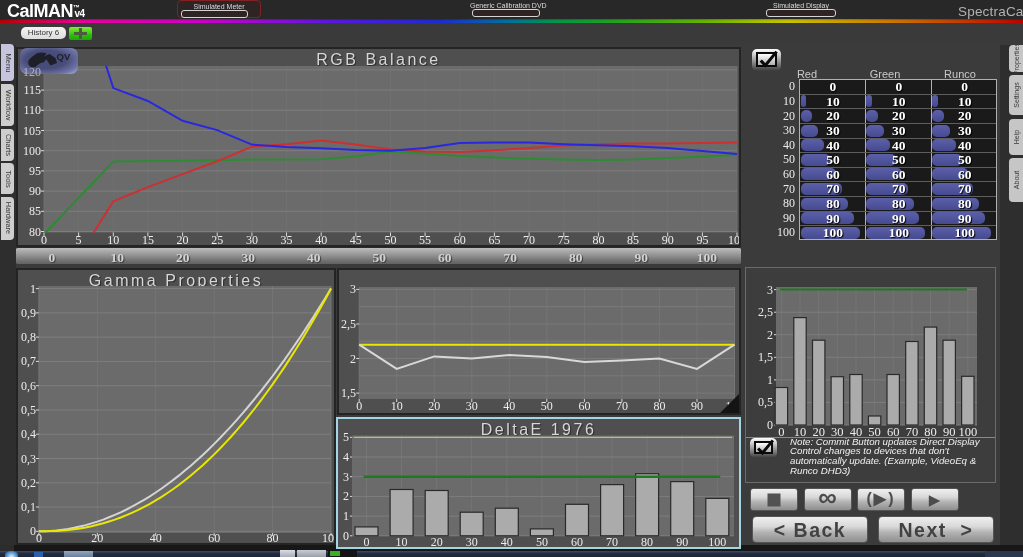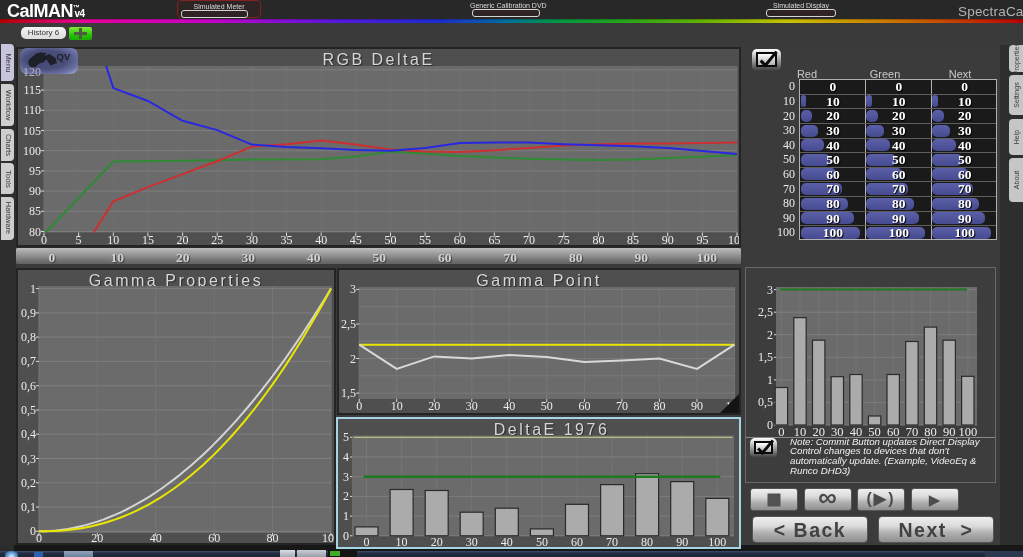--- a/index.html
+++ b/index.html
@@ -57,21 +57,21 @@
 <div class="vtab" style="left:1009px;top:75px;width:13.5px;height:40px;background:#c6c6c6;border-radius:4px 0 0 4px;font-size:7px;">
     <span class="vtxt">Settings</span>
   </div>
 <div class="vtab" style="left:1009px;top:118.5px;width:13.5px;height:36.5px;background:#c6c6c6;border-radius:4px 0 0 4px;font-size:7px;">
     <span class="vtxt">Help</span>
   </div>
 <div class="vtab" style="left:1009px;top:158px;width:13.5px;height:44px;background:#c6c6c6;border-radius:4px 0 0 4px;font-size:7px;">
     <span class="vtxt">About</span>
   </div>
 <div class="panel" style="left:16px;top:47px;width:725px;height:200px;">
-<div class="ptitle" style="top:2px;">RGB DeltaE</div>
+<div class="ptitle" style="top:2px;">RGB Balance</div>
 <svg width="721" height="196" style="position:absolute;left:0;top:0">
 <rect x="26" y="17" width="693" height="166.5" fill="#6b6b6b"></rect>
 <line x1="26" y1="17" x2="26" y2="183.5" stroke="#707070" stroke-width="1"></line>
 <line x1="60.6" y1="17" x2="60.6" y2="183.5" stroke="#707070" stroke-width="1"></line>
 <line x1="95.3" y1="17" x2="95.3" y2="183.5" stroke="#707070" stroke-width="1"></line>
 <line x1="129.9" y1="17" x2="129.9" y2="183.5" stroke="#707070" stroke-width="1"></line>
 <line x1="164.6" y1="17" x2="164.6" y2="183.5" stroke="#707070" stroke-width="1"></line>
 <line x1="199.2" y1="17" x2="199.2" y2="183.5" stroke="#707070" stroke-width="1"></line>
 <line x1="233.9" y1="17" x2="233.9" y2="183.5" stroke="#707070" stroke-width="1"></line>
 <line x1="268.5" y1="17" x2="268.5" y2="183.5" stroke="#707070" stroke-width="1"></line>
@@ -239,21 +239,20 @@
 <text x="196.2" y="272" font-size="12" fill="#ececec" text-anchor="middle">60</text>
 <line x1="254.6" y1="263" x2="254.6" y2="266" stroke="#d8d8d8"></line>
 <text x="254.6" y="272" font-size="12" fill="#ececec" text-anchor="middle">80</text>
 <line x1="313" y1="263" x2="313" y2="266" stroke="#d8d8d8"></line>
 <text x="313" y="272" font-size="12" fill="#ececec" text-anchor="middle">100</text>
 <polyline points="20.9,261.3 26.7,261.2 32.6,260.9 38.4,260.4 44.3,259.7 50.1,258.9 56,257.8 61.8,256.5 67.6,255.1 73.5,253.4 79.3,251.6 85.2,249.6 91,247.3 96.8,244.9 102.7,242.3 108.5,239.5 114.4,236.4 120.2,233.2 126.1,229.8 131.9,226.3 137.7,222.5 143.6,218.5 149.4,214.3 155.3,209.9 161.1,205.4 166.9,200.6 172.8,195.7 178.6,190.5 184.5,185.2 190.3,179.7 196.2,173.9 202,168 207.8,161.9 213.7,155.6 219.5,149.1 225.4,142.4 231.2,135.5 237.1,128.4 242.9,121.1 248.7,113.6 254.6,106 260.4,98.1 266.3,90.1 272.1,81.8 277.9,73.4 283.8,64.7 289.6,55.9 295.5,46.9 301.3,37.6 307.2,28.2 313,18.6" fill="none" stroke="#d4d4d4" stroke-width="2"></polyline>
 <polyline points="20.9,261.3 26.7,261.3 32.6,261.1 38.4,260.9 44.3,260.5 50.1,259.9 56,259.2 61.8,258.4 67.6,257.4 73.5,256.2 79.3,254.8 85.2,253.3 91,251.5 96.8,249.6 102.7,247.5 108.5,245.1 114.4,242.6 120.2,239.9 126.1,236.9 131.9,233.8 137.7,230.4 143.6,226.8 149.4,223 155.3,219 161.1,214.8 166.9,210.3 172.8,205.6 178.6,200.6 184.5,195.5 190.3,190.1 196.2,184.4 202,178.5 207.8,172.4 213.7,166 219.5,159.4 225.4,152.5 231.2,145.4 237.1,138 242.9,130.4 248.7,122.5 254.6,114.4 260.4,106 266.3,97.4 272.1,88.4 277.9,79.3 283.8,69.8 289.6,60.1 295.5,50.1 301.3,39.9 307.2,29.4 313,18.6" fill="none" stroke="#e9e700" stroke-width="2"></polyline>
 </svg>
 </div>
 <div class="panel" style="left:337px;top:268px;width:404px;height:147px;">
-<div class="ptitle" style="top:2px;">Gamma Point</div>
 <svg width="400" height="143" style="position:absolute;left:0;top:0">
 <rect x="20.2" y="17" width="375.3" height="112" fill="#6b6b6b"></rect>
 <line x1="20.2" y1="17" x2="20.2" y2="129" stroke="#757575"></line>
 <line x1="57.7" y1="17" x2="57.7" y2="129" stroke="#757575"></line>
 <line x1="95.3" y1="17" x2="95.3" y2="129" stroke="#757575"></line>
 <line x1="132.8" y1="17" x2="132.8" y2="129" stroke="#757575"></line>
 <line x1="170.3" y1="17" x2="170.3" y2="129" stroke="#757575"></line>
 <line x1="207.8" y1="17" x2="207.8" y2="129" stroke="#757575"></line>
 <line x1="245.4" y1="17" x2="245.4" y2="129" stroke="#757575"></line>
 <line x1="282.9" y1="17" x2="282.9" y2="129" stroke="#757575"></line>
@@ -296,21 +295,21 @@
 <line x1="358" y1="129" x2="358" y2="132" stroke="#d8d8d8"></line>
 <text x="358" y="140" font-size="12" fill="#ececec" text-anchor="middle">90</text>
 <line x1="395.5" y1="129" x2="395.5" y2="132" stroke="#d8d8d8"></line>
 <text x="395.5" y="140" font-size="12" fill="#ececec" text-anchor="middle">100</text>
 <line x1="20.2" y1="74.7" x2="395.5" y2="74.7" stroke="#e9e700" stroke-width="2"></line>
 <polyline points="20.2,74.7 57.7,98.9 95.3,86.4 132.8,88.5 170.3,85.1 207.8,87.1 245.4,92 282.9,90.6 320.4,88.5 358,98.9 395.5,74.7" fill="none" stroke="#d8d8d8" stroke-width="2"></polyline>
 <polygon points="400,143 400,124 381,143" fill="#141414"></polygon>
 </svg>
 </div>
 <div class="panel" style="left:336px;top:417px;width:405px;height:132px;border:2px solid #a5d5e5;z-index:3;">
-<div class="ptitle" style="top:2px;padding-left:13px;">DeltaE 1976</div>
+<div class="ptitle" style="top:2px;">DeltaE 1976</div>
 <svg width="401" height="128" style="position:absolute;left:0;top:0">
 <rect x="14" y="16.5" width="382" height="100.5" fill="#6b6b6b"></rect>
 <line x1="28.5" y1="16.5" x2="28.5" y2="117" stroke="#757575"></line>
 <line x1="63.6" y1="16.5" x2="63.6" y2="117" stroke="#757575"></line>
 <line x1="98.7" y1="16.5" x2="98.7" y2="117" stroke="#757575"></line>
 <line x1="133.7" y1="16.5" x2="133.7" y2="117" stroke="#757575"></line>
 <line x1="168.8" y1="16.5" x2="168.8" y2="117" stroke="#757575"></line>
 <line x1="203.9" y1="16.5" x2="203.9" y2="117" stroke="#757575"></line>
 <line x1="239" y1="16.5" x2="239" y2="117" stroke="#757575"></line>
 <line x1="274.1" y1="16.5" x2="274.1" y2="117" stroke="#757575"></line>
@@ -363,21 +362,21 @@
 </div>
 <div class="abs" style="left:745px;top:45px;width:252px;height:221px;">
 <div style="position:absolute;left:7px;top:3.6px;width:29px;height:22px;border-radius:5px;background:linear-gradient(180deg,#ffffff 0%,#d0d0d0 25%,#6e6e6e 75%,#3a3a3a 100%);">
  <div style="position:absolute;left:4px;top:3px;right:4px;bottom:4px;background:linear-gradient(180deg,#ffffff,#b0b0b0);border:2px solid #0a0a0a;"></div>
  <svg width="29" height="22" style="position:absolute;left:0;top:0;overflow:visible">
         <path d="M 8.7 11.4 L 13.3 16.5 L 24.6 2.6" fill="none" stroke="#0a0a0a" stroke-width="3"></path>
       </svg>
 </div>
 <div style="position:absolute;left:42px;top:23px;width:40px;text-align:center;font-size:11px;color:#c9c9c9;">Red</div>
 <div style="position:absolute;left:119px;top:23px;width:42px;text-align:center;font-size:11px;color:#c9c9c9;">Green</div>
-<div style="position:absolute;left:195px;top:23px;width:40px;text-align:center;font-size:11px;color:#c9c9c9;">Next</div>
+<div style="position:absolute;left:195px;top:23px;width:40px;text-align:center;font-size:11px;color:#c9c9c9;">Runco</div>
 <div style="position:absolute;left:0;top:34.3px;width:50px;height:14.6px;line-height:14.6px;text-align:right;font-family:'Liberation Serif',serif;font-size:12px;color:#ececec;">0</div>
 <div style="position:absolute;left:0;top:48.9px;width:50px;height:14.6px;line-height:14.6px;text-align:right;font-family:'Liberation Serif',serif;font-size:12px;color:#ececec;">10</div>
 <div style="position:absolute;left:0;top:63.5px;width:50px;height:14.6px;line-height:14.6px;text-align:right;font-family:'Liberation Serif',serif;font-size:12px;color:#ececec;">20</div>
 <div style="position:absolute;left:0;top:78.1px;width:50px;height:14.6px;line-height:14.6px;text-align:right;font-family:'Liberation Serif',serif;font-size:12px;color:#ececec;">30</div>
 <div style="position:absolute;left:0;top:92.7px;width:50px;height:14.6px;line-height:14.6px;text-align:right;font-family:'Liberation Serif',serif;font-size:12px;color:#ececec;">40</div>
 <div style="position:absolute;left:0;top:107.3px;width:50px;height:14.6px;line-height:14.6px;text-align:right;font-family:'Liberation Serif',serif;font-size:12px;color:#ececec;">50</div>
 <div style="position:absolute;left:0;top:121.9px;width:50px;height:14.6px;line-height:14.6px;text-align:right;font-family:'Liberation Serif',serif;font-size:12px;color:#ececec;">60</div>
 <div style="position:absolute;left:0;top:136.5px;width:50px;height:14.6px;line-height:14.6px;text-align:right;font-family:'Liberation Serif',serif;font-size:12px;color:#ececec;">70</div>
 <div style="position:absolute;left:0;top:151.1px;width:50px;height:14.6px;line-height:14.6px;text-align:right;font-family:'Liberation Serif',serif;font-size:12px;color:#ececec;">80</div>
 <div style="position:absolute;left:0;top:165.7px;width:50px;height:14.6px;line-height:14.6px;text-align:right;font-family:'Liberation Serif',serif;font-size:12px;color:#ececec;">90</div>

